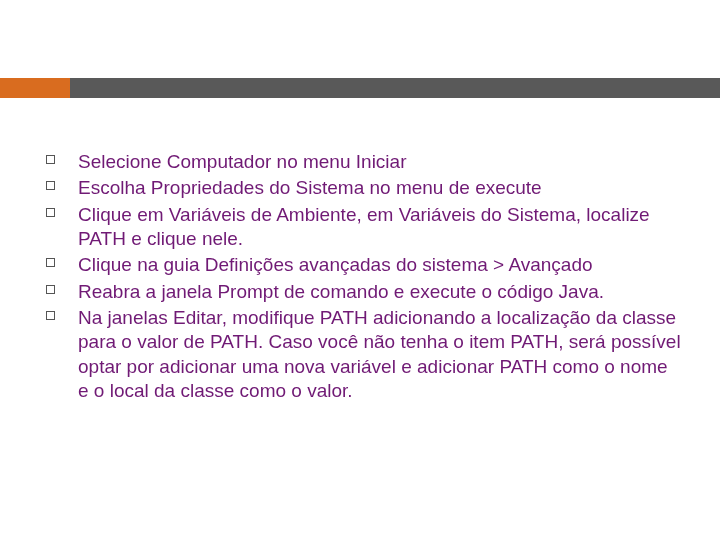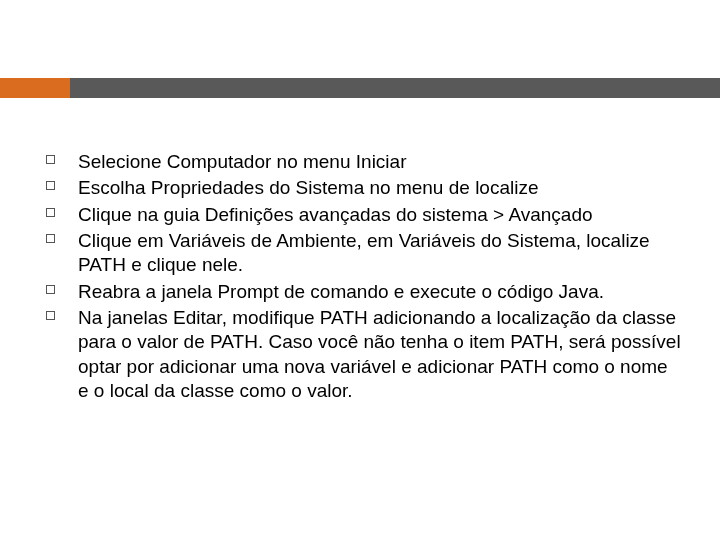--- a/index.html
+++ b/index.html
@@ -59,21 +59,21 @@
   ul.bullets {
     list-style: none;
     margin: 0;
     padding: 0;
   }
   ul.bullets > li {
     position: relative;
     padding-left: 36px;
     font-size: 19px;
     line-height: 1.28;
-    color: #000000;
+    color: #701a75;
     margin: 0 0 2px 0;
   }
   ul.bullets > li::before {
     content: "";
     position: absolute;
     left: 4px;
     top: 5px;
     width: 9px;
     height: 9px;
     border: 1.6px solid #555;
@@ -88,21 +88,21 @@
 
 
   <div class="separator">
     <div class="sep-orange"></div>
     <div class="sep-gray"></div>
   </div>
 
   <div class="content">
     <ul class="bullets">
       <li><span>Selecione Computador no menu Iniciar</span></li>
-      <li><span>Escolha Propriedades do Sistema no menu de localize</span></li>
+      <li><span>Escolha Propriedades do Sistema no menu de execute</span></li>
+      <li><span>Clique em Variáveis de Ambiente, em Variáveis do Sistema, localize PATH e clique nele.</span></li>
       <li><span>Clique na guia Definições avançadas do sistema &gt; Avançado</span></li>
-      <li><span>Clique em Variáveis de Ambiente, em Variáveis do Sistema, localize PATH e clique nele.</span></li>
       <li><span>Reabra a janela Prompt de comando e execute o código Java.</span></li>
       <li><span>Na janelas Editar, modifique PATH adicionando a localização da classe para o valor de PATH. Caso você não tenha o item PATH, será possível optar por adicionar uma nova variável e adicionar PATH como o nome e o local da classe como o valor.</span></li>
     </ul>
   </div>
 
 </div>
 
 </body></html>

